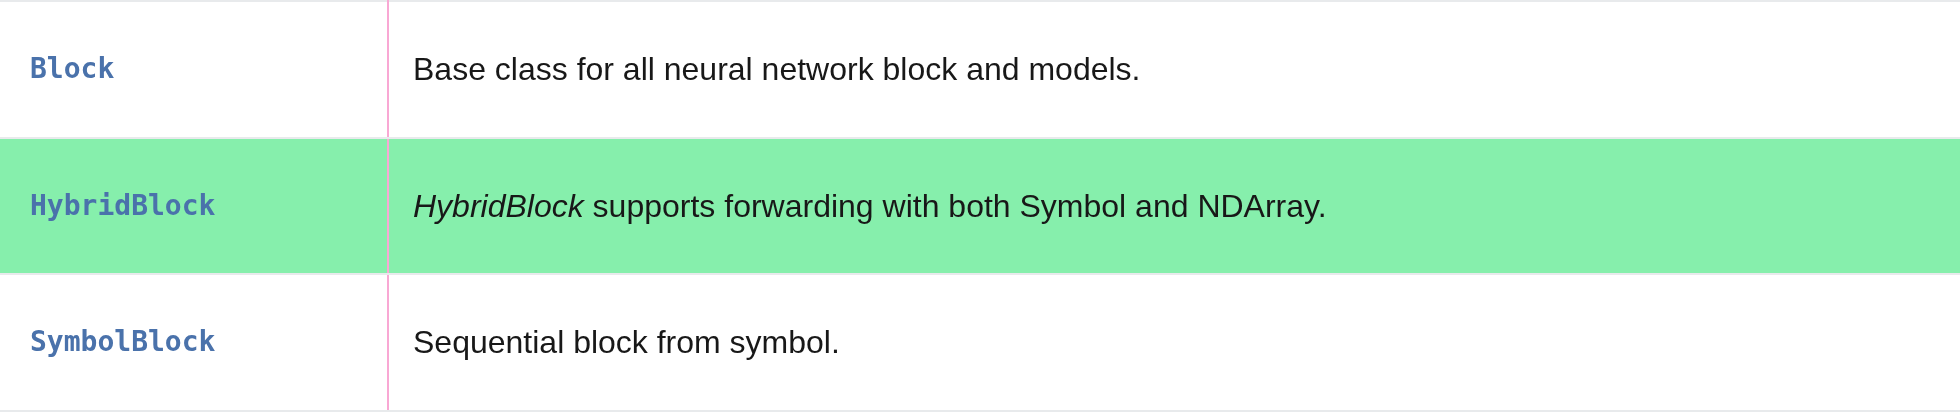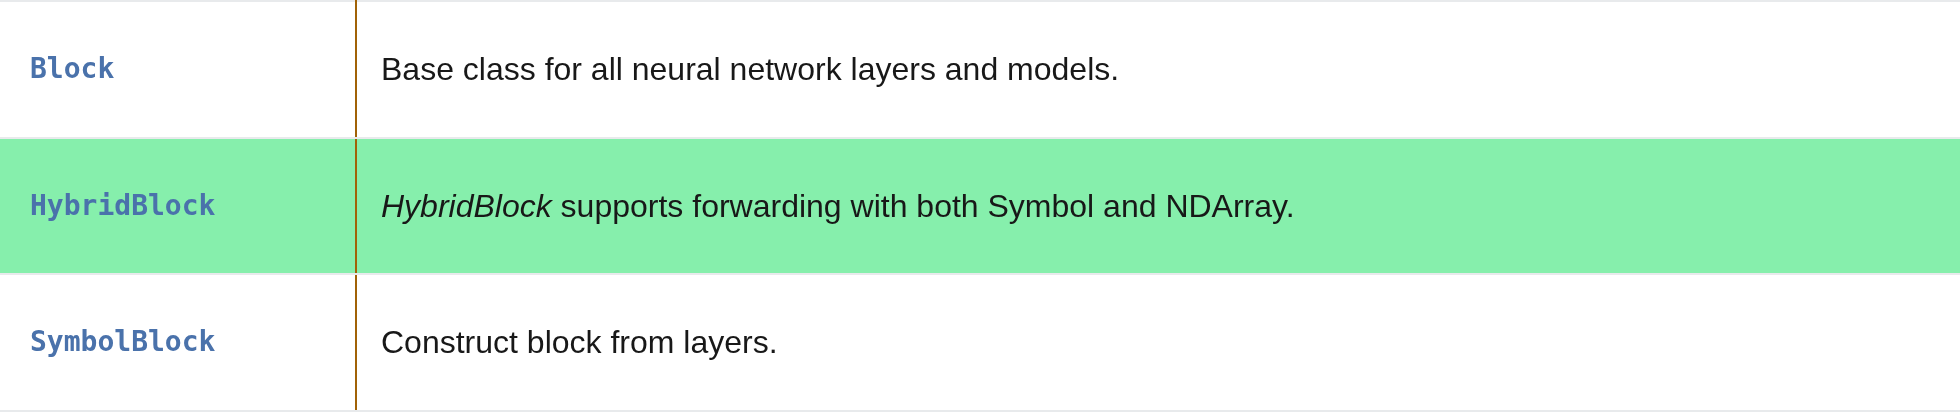--- a/index.html
+++ b/index.html
@@ -43,22 +43,22 @@
   }
 
   .api-table tr:first-child td {
     border-top: 2px solid #e8eaec;
   }
   .api-table tr:last-child td {
     border-bottom: 2px solid #e8eaec;
   }
 
   .col-name {
-    width: 356px;
-    border-right: 2px solid #a16207;
+    width: 388px;
+    border-right: 2px solid #f9a8d4;
     padding-left: 30px !important;
     box-sizing: border-box;
   }
 
   .col-desc {
     padding-left: 24px !important;
     box-sizing: border-box;
   }
 
   .api-link {
@@ -92,38 +92,38 @@
 <body>
 
 <table class="api-table">
   <tbody>
 
     <tr class="row-even">
       <td class="col-name">
         <a href="#" class="api-link">Block</a>
       </td>
       <td class="col-desc">
-        <span class="desc-text"><span class="desc-em"></span><span>Base class for all neural network layers and models.</span></span>
+        <span class="desc-text"><span class="desc-em"></span><span>Base class for all neural network block and models.</span></span>
       </td>
     </tr>
 
     <tr class="row-odd">
       <td class="col-name">
         <a href="#" class="api-link">HybridBlock</a>
       </td>
       <td class="col-desc">
         <span class="desc-text"><span class="desc-em">HybridBlock</span><span> supports forwarding with both Symbol and NDArray.</span></span>
       </td>
     </tr>
 
     <tr class="row-even">
       <td class="col-name">
         <a href="#" class="api-link">SymbolBlock</a>
       </td>
       <td class="col-desc">
-        <span class="desc-text"><span class="desc-em"></span><span>Construct block from layers.</span></span>
+        <span class="desc-text"><span class="desc-em"></span><span>Sequential block from symbol.</span></span>
       </td>
     </tr>
 
 
 
   </tbody>
 </table>
 
 </body></html>

